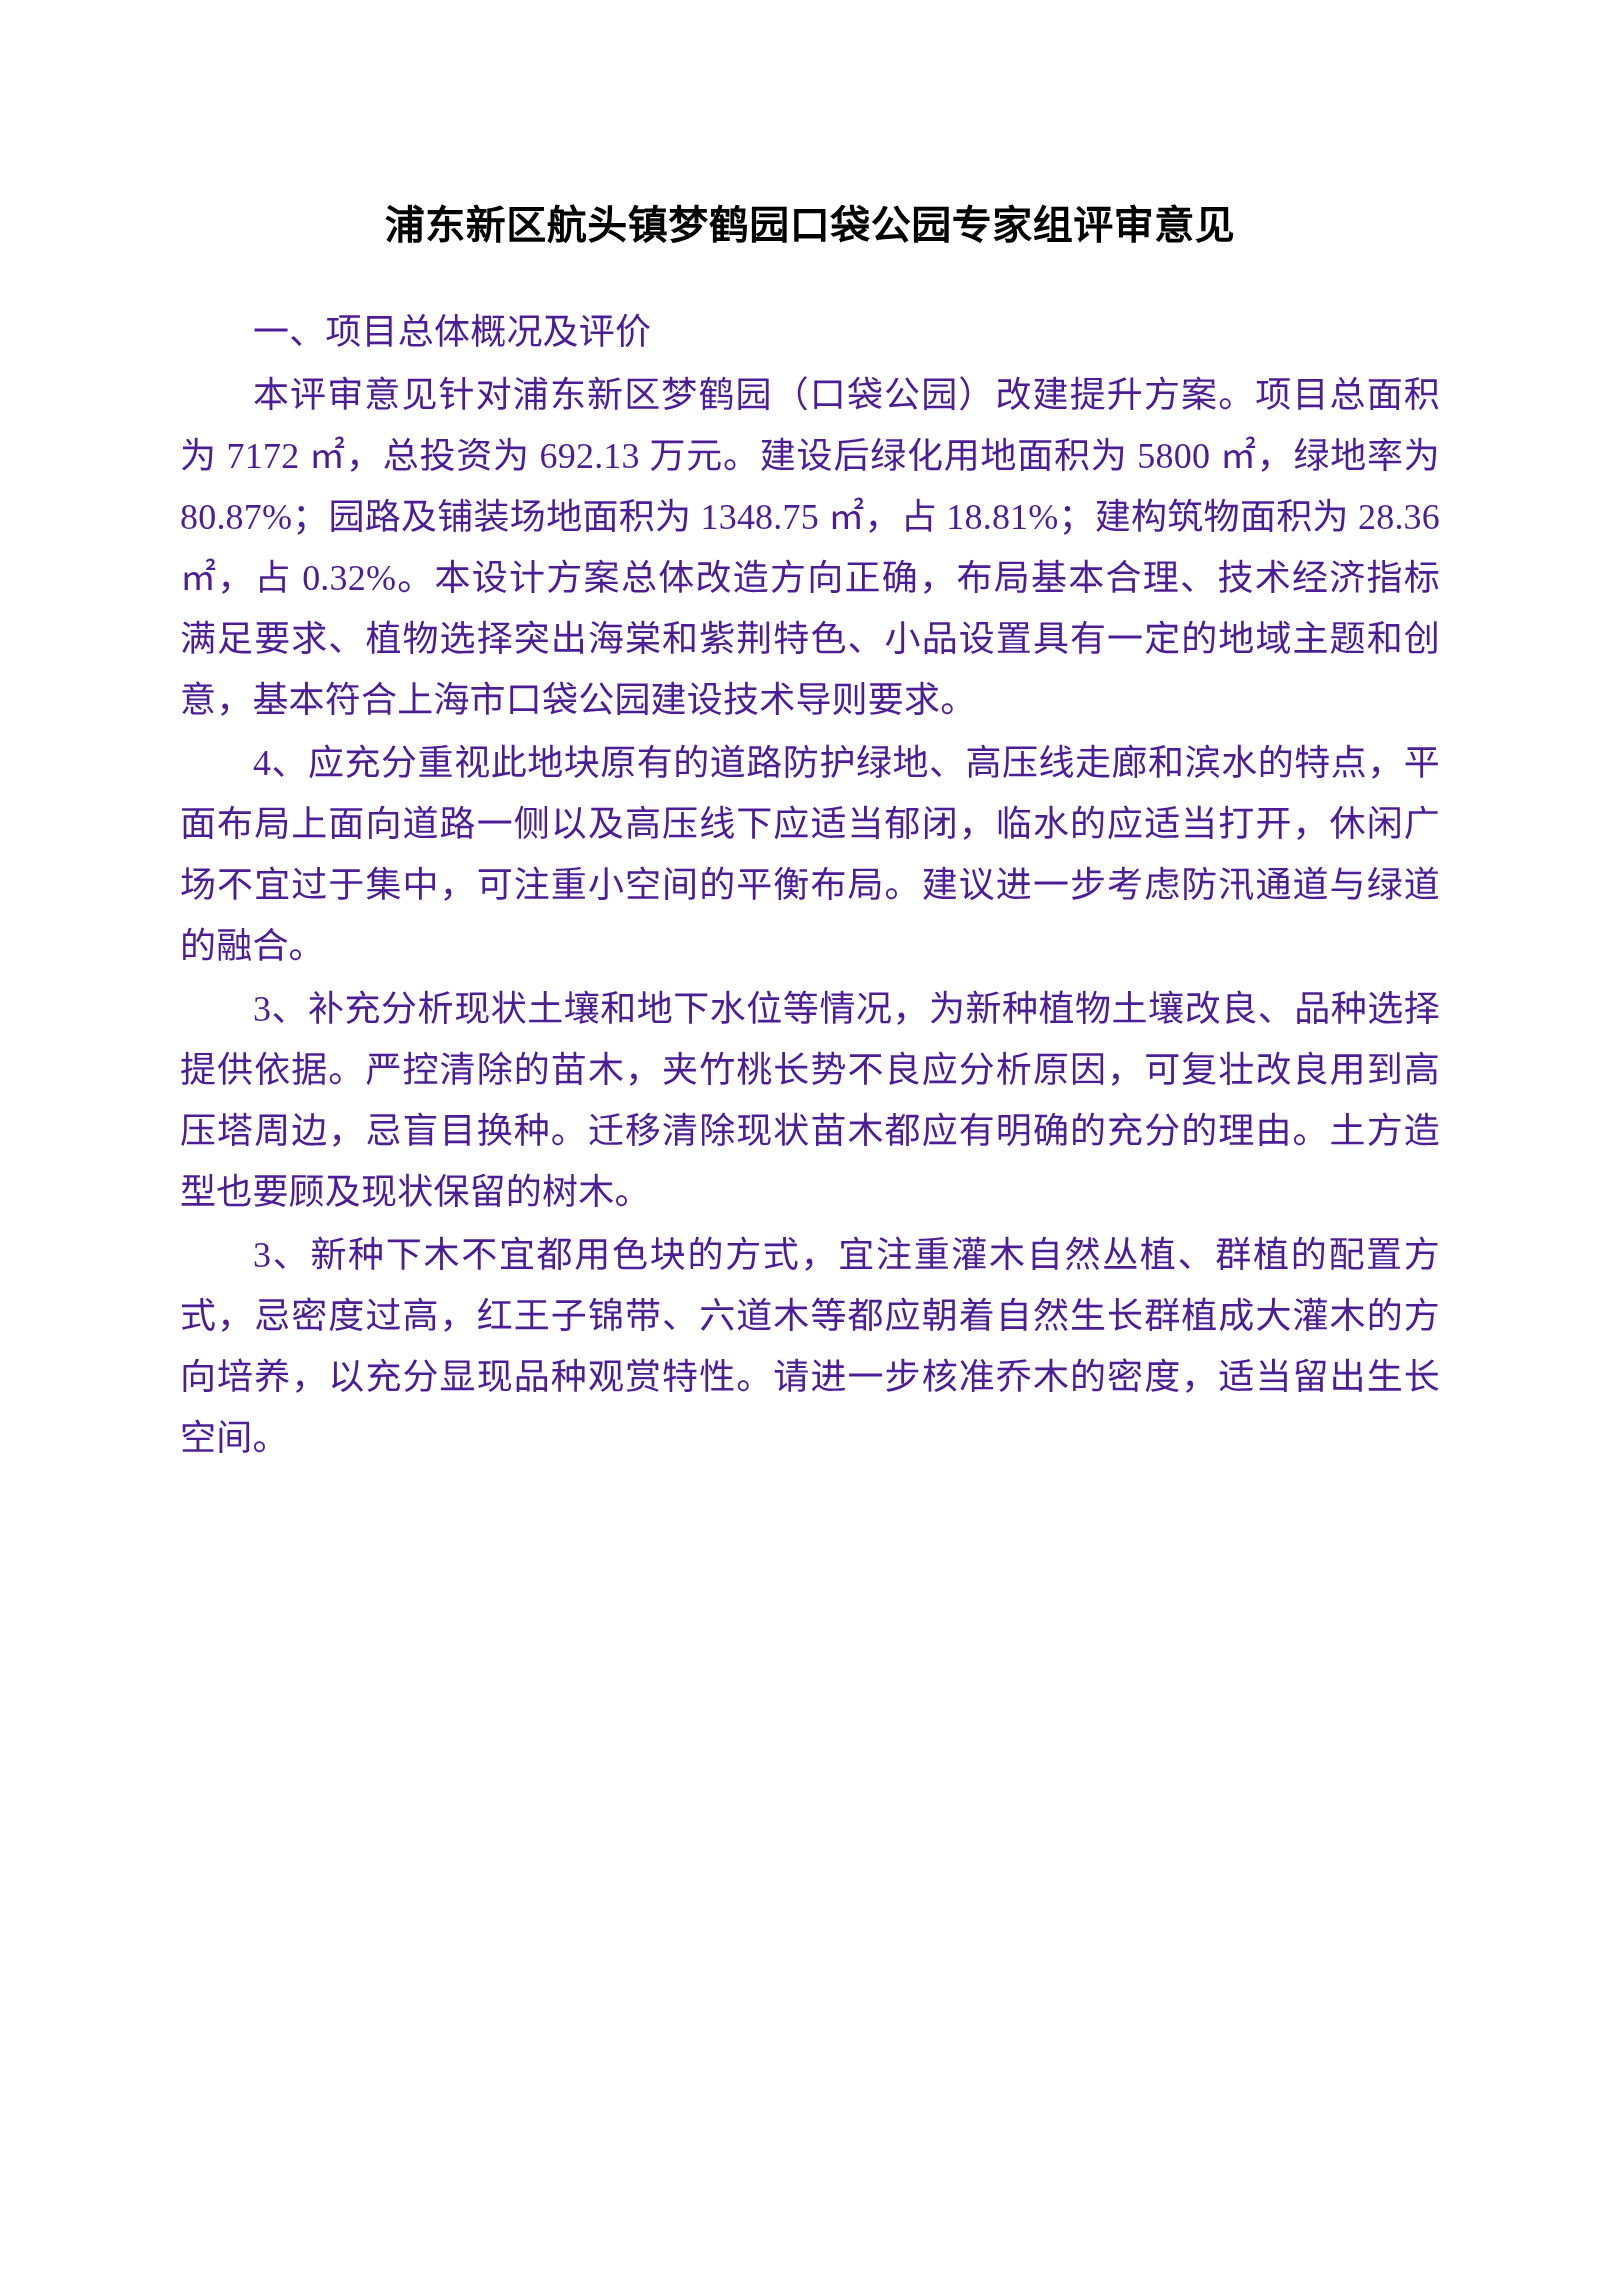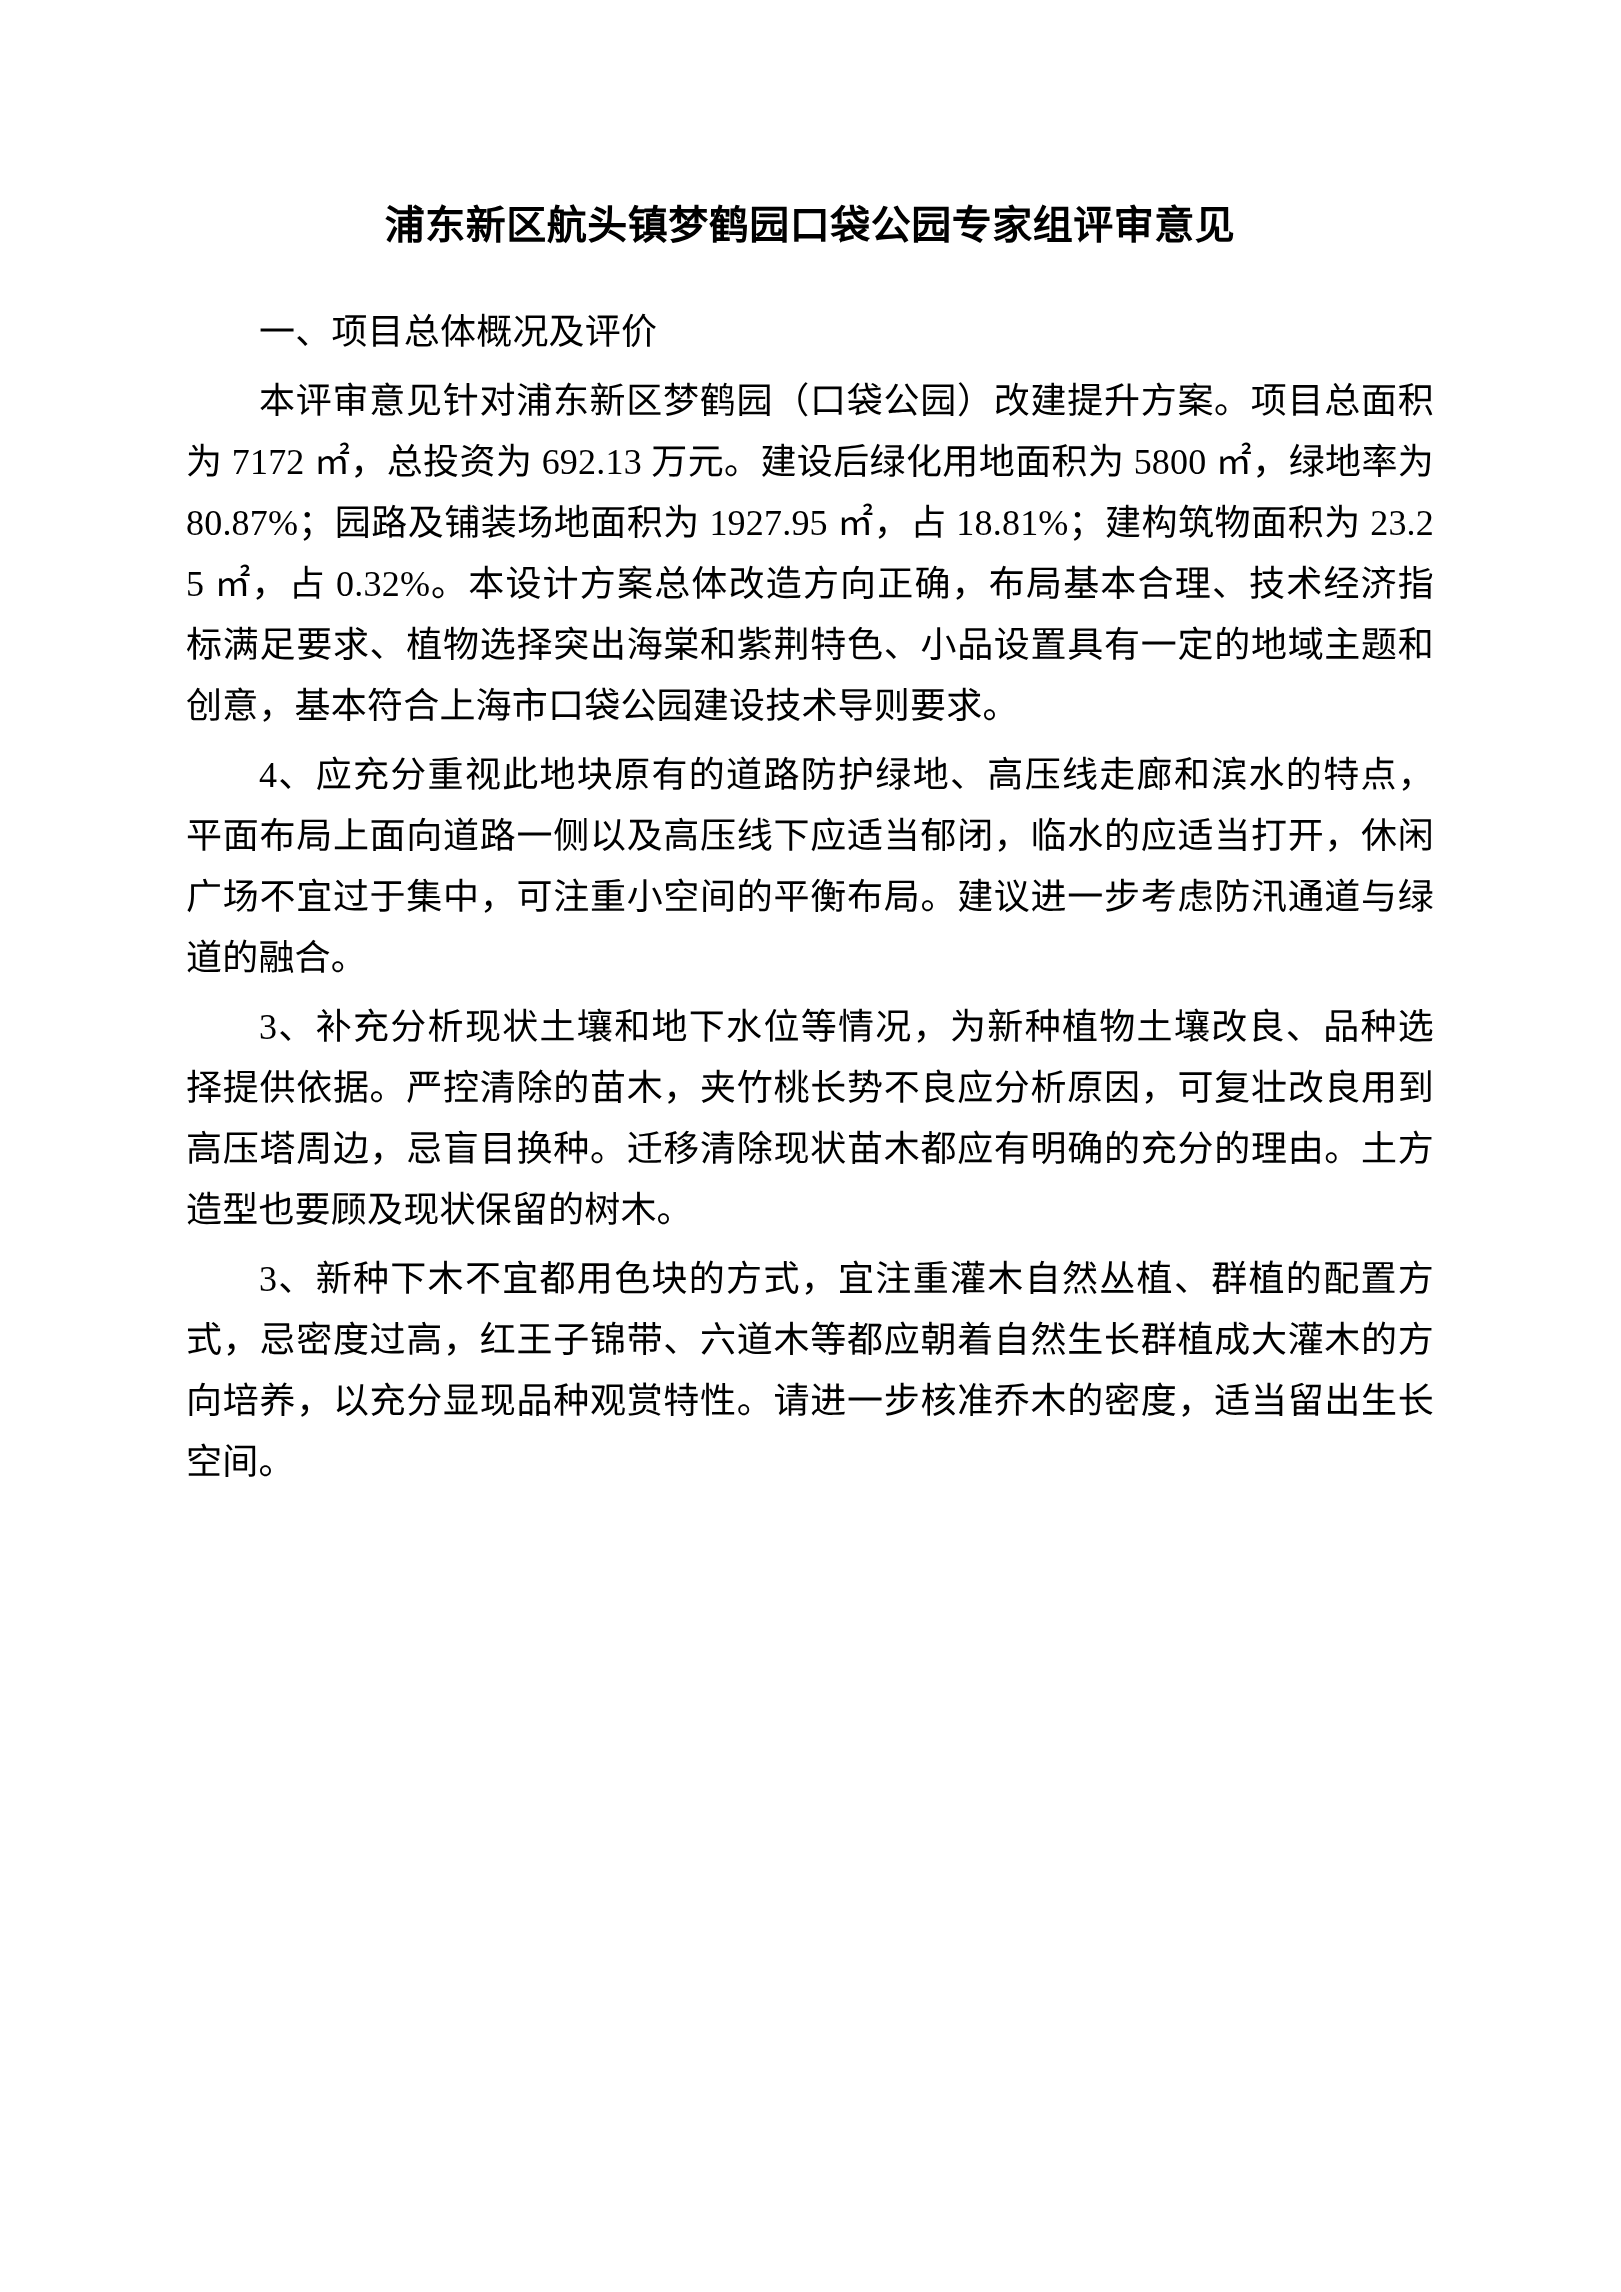--- a/index.html
+++ b/index.html
@@ -33,22 +33,22 @@
     text-align: center;
     color: #000000;
     margin: 0;
     padding-top: 201px;
     white-space: nowrap;
   }
   .para {
     font-family: "Liberation Serif", "DejaVu Serif", serif;
     font-size: 36px;
     line-height: 61px;
-    color: #000000;
-    margin: 8px;
+    color: #4c1d95;
+    margin: 2px;
     text-align: justify;
     text-justify: inter-ideograph;
     text-indent: 73px;
     letter-spacing: 0.2px;
     word-break: break-all;
   }
   .para.first-section {
     margin-top: 53px;
   }
   .heading-para {
@@ -58,21 +58,21 @@
 </head>
 <body>
 
 <div class="page">
   <div class="doc-body">
 
     <h1 class="doc-title">浦东新区航头镇梦鹤园口袋公园专家组评审意见</h1>
 
     <p class="para first-section">一、项目总体概况及评价</p>
 
-    <p class="para">本评审意见针对浦东新区梦鹤园（口袋公园）改建提升方案。项目总面积为 7172 ㎡，总投资为 692.13 万元。建设后绿化用地面积为 5800 ㎡，绿地率为 80.87%；园路及铺装场地面积为 1927.95 ㎡，占 18.81%；建构筑物面积为 23.25 ㎡，占 0.32%。本设计方案总体改造方向正确，布局基本合理、技术经济指标满足要求、植物选择突出海棠和紫荆特色、小品设置具有一定的地域主题和创意，基本符合上海市口袋公园建设技术导则要求。</p>
+    <p class="para">本评审意见针对浦东新区梦鹤园（口袋公园）改建提升方案。项目总面积为 7172 ㎡，总投资为 692.13 万元。建设后绿化用地面积为 5800 ㎡，绿地率为 80.87%；园路及铺装场地面积为 1348.75 ㎡，占 18.81%；建构筑物面积为 28.36 ㎡，占 0.32%。本设计方案总体改造方向正确，布局基本合理、技术经济指标满足要求、植物选择突出海棠和紫荆特色、小品设置具有一定的地域主题和创意，基本符合上海市口袋公园建设技术导则要求。</p>
 
 
     <p class="para">4、应充分重视此地块原有的道路防护绿地、高压线走廊和滨水的特点，平面布局上面向道路一侧以及高压线下应适当郁闭，临水的应适当打开，休闲广场不宜过于集中，可注重小空间的平衡布局。建议进一步考虑防汛通道与绿道的融合。</p>
 
     <p class="para">3、补充分析现状土壤和地下水位等情况，为新种植物土壤改良、品种选择提供依据。严控清除的苗木，夹竹桃长势不良应分析原因，可复壮改良用到高压塔周边，忌盲目换种。迁移清除现状苗木都应有明确的充分的理由。土方造型也要顾及现状保留的树木。</p>
 
     <p class="para">3、新种下木不宜都用色块的方式，宜注重灌木自然丛植、群植的配置方式，忌密度过高，红王子锦带、六道木等都应朝着自然生长群植成大灌木的方向培养，以充分显现品种观赏特性。请进一步核准乔木的密度，适当留出生长空间。</p>
 
 
 

